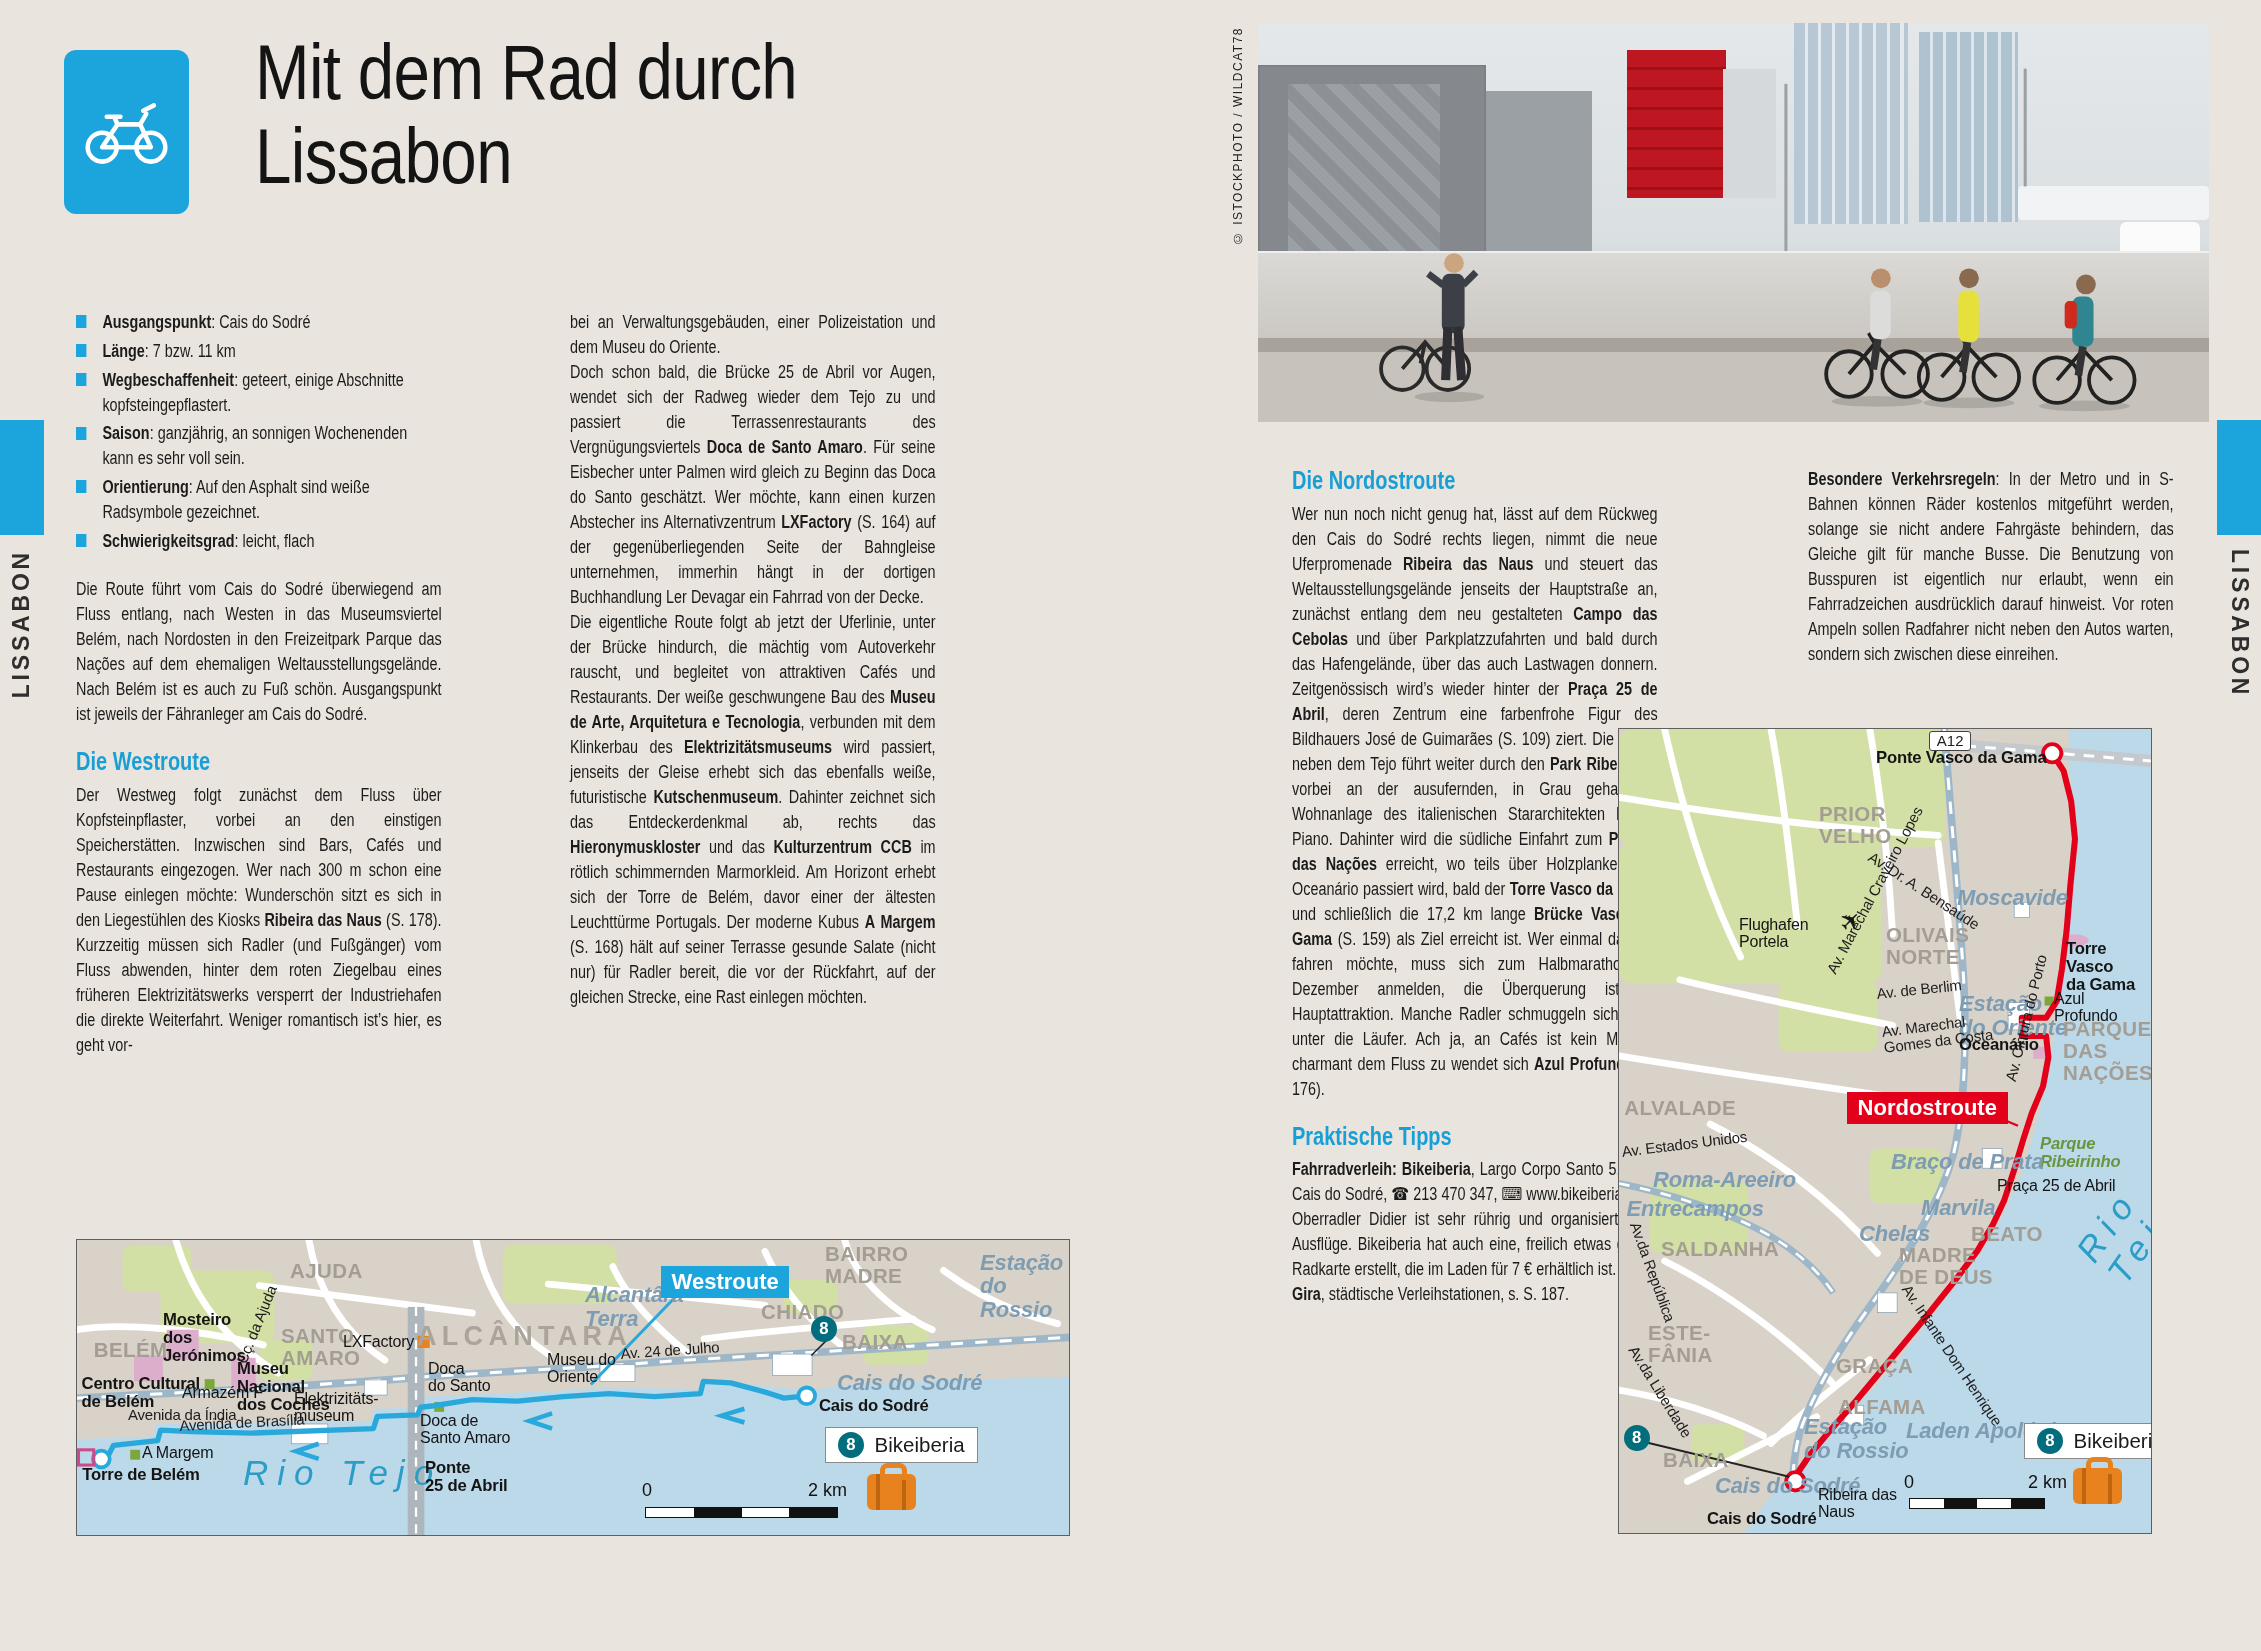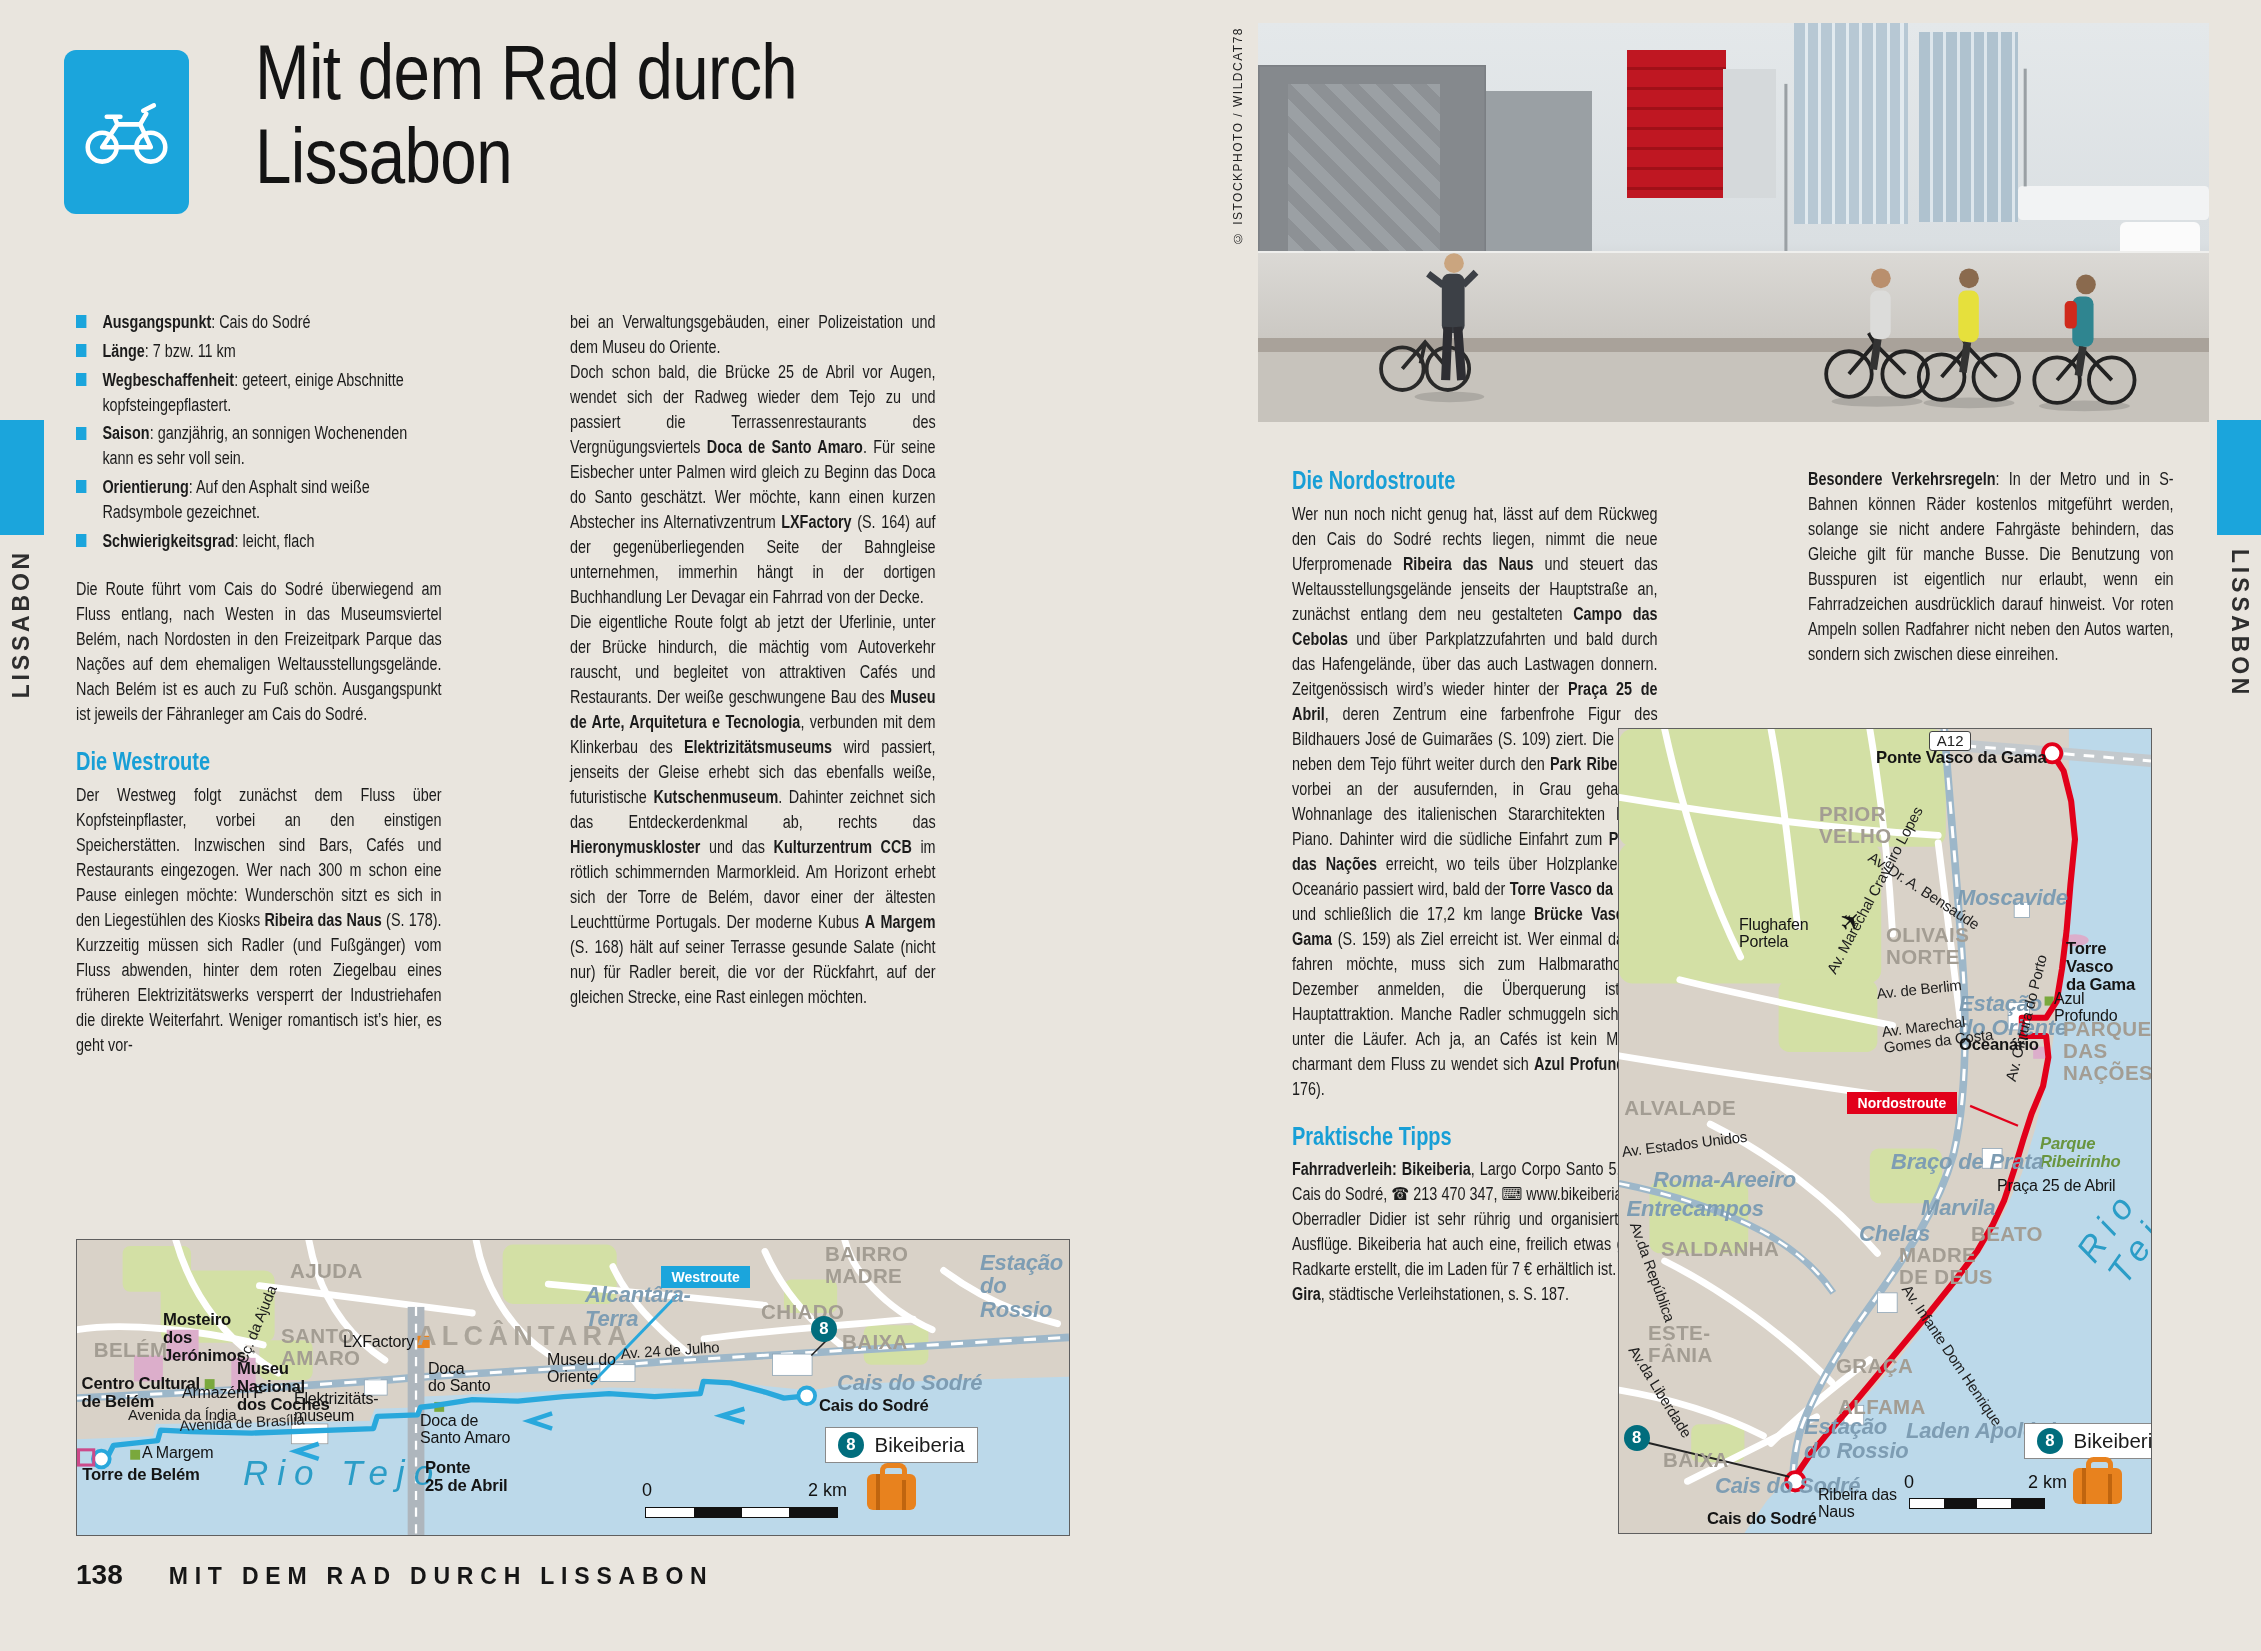--- a/index.html
+++ b/index.html
@@ -47,21 +47,21 @@
   .ml{position:absolute;white-space:pre-line;line-height:1.08;transform-origin:0 0;letter-spacing:-0.2px;}
   .c-dist{color:#a39d93;font-weight:700;font-size:20.5px;letter-spacing:0.4px;}
   .c-dist-lg{color:#aaa49a;font-weight:700;font-size:27px;letter-spacing:5.3px;}
   .c-stn{color:#7e9db3;font-style:italic;font-weight:700;font-size:22px;}
   .c-poi{color:#141414;font-weight:700;font-size:16.7px;}
   .c-poi2{color:#141414;font-size:16px;}
   .c-street{color:#1d1d1d;font-size:15px;}
   .c-water{color:#2b9dc7;font-style:italic;font-size:35px;letter-spacing:9px;}
   .c-green{color:#69953f;font-style:italic;font-weight:700;font-size:16.7px;}
   .c-plane{color:#141414;font-size:26px;}
-  .route-badge{position:absolute;color:#fff;font-weight:700;font-size:14px;padding:3px 10.6px;white-space:nowrap;}
+  .route-badge{position:absolute;color:#fff;font-weight:700;font-size:22px;padding:3px 10.6px;white-space:nowrap;}
   .westbadge{background:#1ba5dc;margin-left:8px;}
   .nebadge{background:#e2001a;}
   .n8{width:26px;height:26px;border-radius:50%;background:#016d7d;color:#fff;font-weight:700;display:flex;align-items:center;justify-content:center;font-size:16.7px;flex:0 0 auto;}
   .marker8{position:absolute;}
   .legend{position:absolute;background:#fff;border:1.5px solid #8a8a8a;display:flex;align-items:center;gap:10.6px;padding:3.8px 12px;font-size:20.5px;color:#1b1b1b;}
   .scale0,.scalekm{position:absolute;font-size:18px;color:#111;}
   .sbar{position:absolute;display:flex;height:9px;border:1.5px solid #111;background:#fff;}
   .sbar div{flex:1;}
   .sbar .b{background:#111;}
   .shield{position:absolute;background:#fff;border:1.5px solid #444;font-size:15px;color:#222;padding:0.8px 6.8px;border-radius:3px;}
@@ -236,23 +236,20 @@
     <span class="scalekm" style="left:731px;top:240px">2 km</span>
     <div class="sbar" style="left:568px;top:267px;width:191px">
         <div></div>
         <div class="b"></div>
         <div></div>
         <div class="b"></div>
       </div>
     <div class="case" style="left:790px;top:234px"></div>
   </div>
 
-  <div class="pfoot foot-left">
-    <span class="pno">138</span><span class="ptitle">MIT DEM RAD DURCH LISSABON</span>
-  </div>
 
   <div class="photo">
     <div class="ph" style="left:0;top:42px;width:228px;height:205px;background:#85898d;box-shadow:inset 0 0 0 1.5px #7b7f83"></div>
     <div class="ph" style="left:30px;top:61px;width:152px;height:167px;background:repeating-linear-gradient(45deg,#9ba0a4 0 12px,#8d9195 12px 24px)"></div>
     <div class="ph" style="left:228px;top:68px;width:106px;height:179px;background:#9aa0a4"></div>
     <div class="ph" style="left:369px;top:26.6px;width:99px;height:148px;background:repeating-linear-gradient(#bf1722 0 16.7px,#a01018 16.7px 20px)"></div>
     <div class="ph" style="left:465px;top:46px;width:53px;height:129px;background:#d5d9db"></div>
     <div class="ph" style="left:536px;top:0;width:114px;height:201px;background:repeating-linear-gradient(90deg,#b7c8d4 0 10.6px,#e2eaef 10.6px 13.7px)"></div>
     <div class="ph" style="left:661px;top:9px;width:99px;height:190px;background:repeating-linear-gradient(90deg,#afc2cf 0 10.6px,#dde6ec 10.6px 13.7px)"></div>
     <div class="ph" style="left:760px;top:163px;width:191px;height:34px;background:#f2f3f4;border-radius:4.6px"></div>

